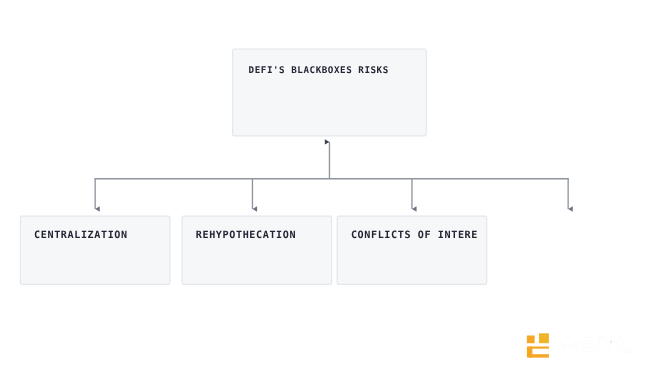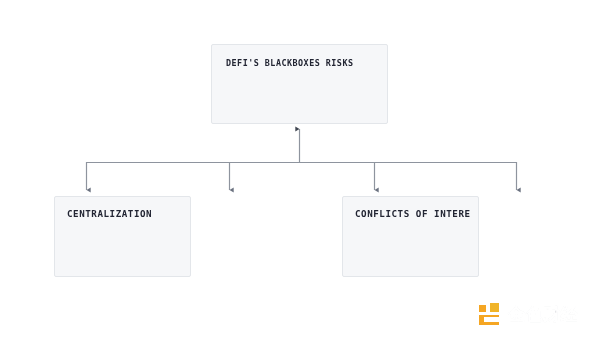--- a/index.html
+++ b/index.html
@@ -47,22 +47,21 @@
     height: 80px;
   }
   #root-node .node-label {
     font-size: 8.4px;
     letter-spacing: 0.5px;
     left: 14px;
     top: 12px;
   }
   .leaf-node {
     top: 196px;
-    height: 81px;
-    margin-left: 36px;
+    height: 63px;
   }
   #leaf-node-0 { left: 18px;  width: 137px; }
   #leaf-node-1 { left: 165px; width: 137px; }
   #leaf-node-2 { left: 306px; width: 137px; }
   #leaf-node-3 { left: 443px; width: 137px; }
 
   #connector-layer {
     position: absolute;
     left: 0;
     top: 0;
@@ -135,20 +134,23 @@
   </svg>
 
   <div class="node" id="root-node">
     <div class="node-label">DEFI'S BLACKBOXES RISKS</div>
   </div>
 
   <div class="node leaf-node" id="leaf-node-0">
     <div class="node-label">CENTRALIZATION</div>
   </div>
 
+  <div class="node leaf-node" id="leaf-node-1">
+    <div class="node-label">REHYPOTHECATION</div>
+  </div>
 
   <div class="node leaf-node" id="leaf-node-2">
     <div class="node-label">CONFLICTS OF INTEREST</div>
   </div>
 
 
   <div id="watermark">
     <div id="watermark-mark">
       <span class="mark-sq mark-c"></span>
       <span class="mark-sq mark-d"></span>

